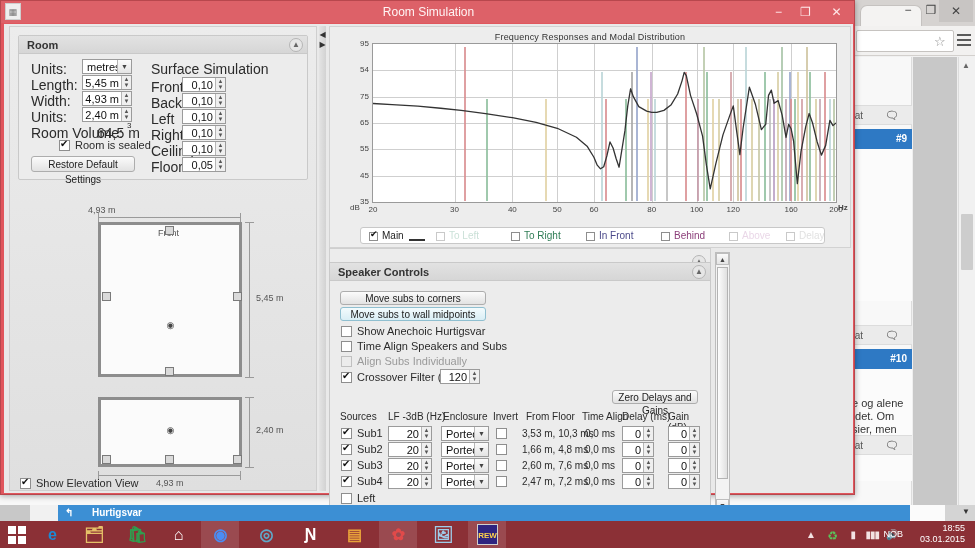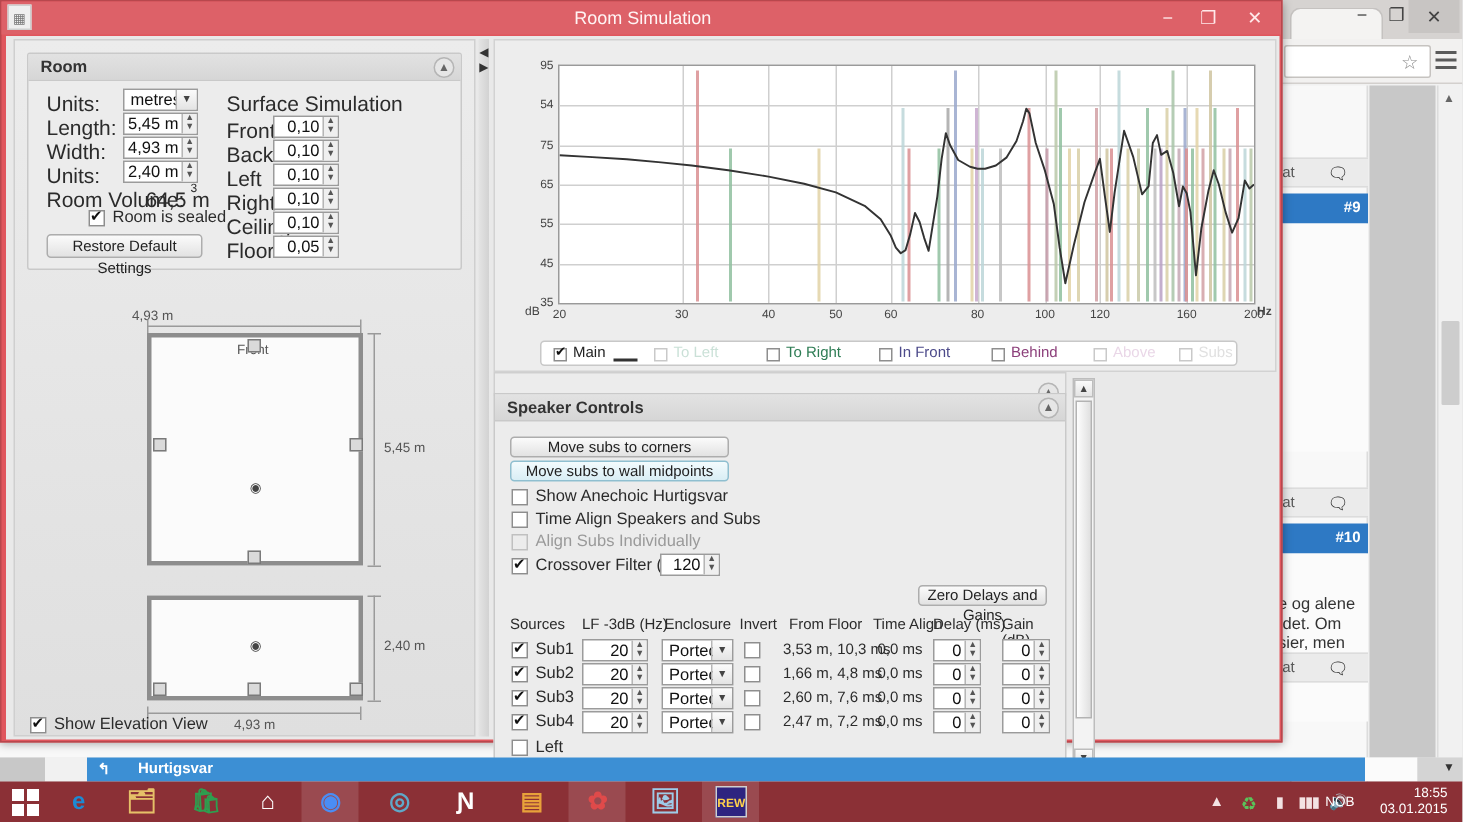--- a/index.html
+++ b/index.html
@@ -475,20 +475,21 @@
         <span class="txt">Show Elevation View</span>
       </div>
     </div>
 
     <div id="splitter">
       <span class="arr">◀</span>
       <span class="arr" style="top:14px">▶</span>
     </div>
 
     <div id="chart-panel">
+      <div id="chart-title">Frequency Responses and Modal Distribution</div>
       <div id="plot">
           <div class="ytick" style="top: 158px;">35</div>
           <div class="gridh" style="top: 131.667px;"></div>
           <div class="ytick" style="top: 131.667px;">45</div>
           <div class="gridh" style="top: 105.333px;"></div>
           <div class="ytick" style="top: 105.333px;">55</div>
           <div class="gridh" style="top: 79px;"></div>
           <div class="ytick" style="top: 79px;">65</div>
           <div class="gridh" style="top: 52.6667px;"></div>
           <div class="ytick" style="top: 52.6667px;">75</div>
@@ -582,21 +583,21 @@
           <div class="leg-item" style="left: 300px;">
             <span class="lbox"></span>
             <span class="ltxt" style="color: rgb(140, 63, 122);">Behind</span>
           </div>
           <div class="leg-item" style="left: 368px;">
             <span class="lbox" style="border-color: rgb(201, 201, 201);"></span>
             <span class="ltxt" style="color: rgb(216, 182, 212); opacity: 0.55;">Above</span>
           </div>
           <div class="leg-item" style="left: 425px;">
             <span class="lbox" style="border-color: rgb(201, 201, 201);"></span>
-            <span class="ltxt" style="color: rgb(200, 200, 200); opacity: 0.55;">Subs</span>
+            <span class="ltxt" style="color: rgb(200, 200, 200); opacity: 0.55;">Delay</span>
           </div>
         </div>
     </div>
 
     <div id="partial-panel">
       <span class="collapse-btn">▲</span>
     </div>
 
     <div id="sc-panel">
       <div class="group-header">

